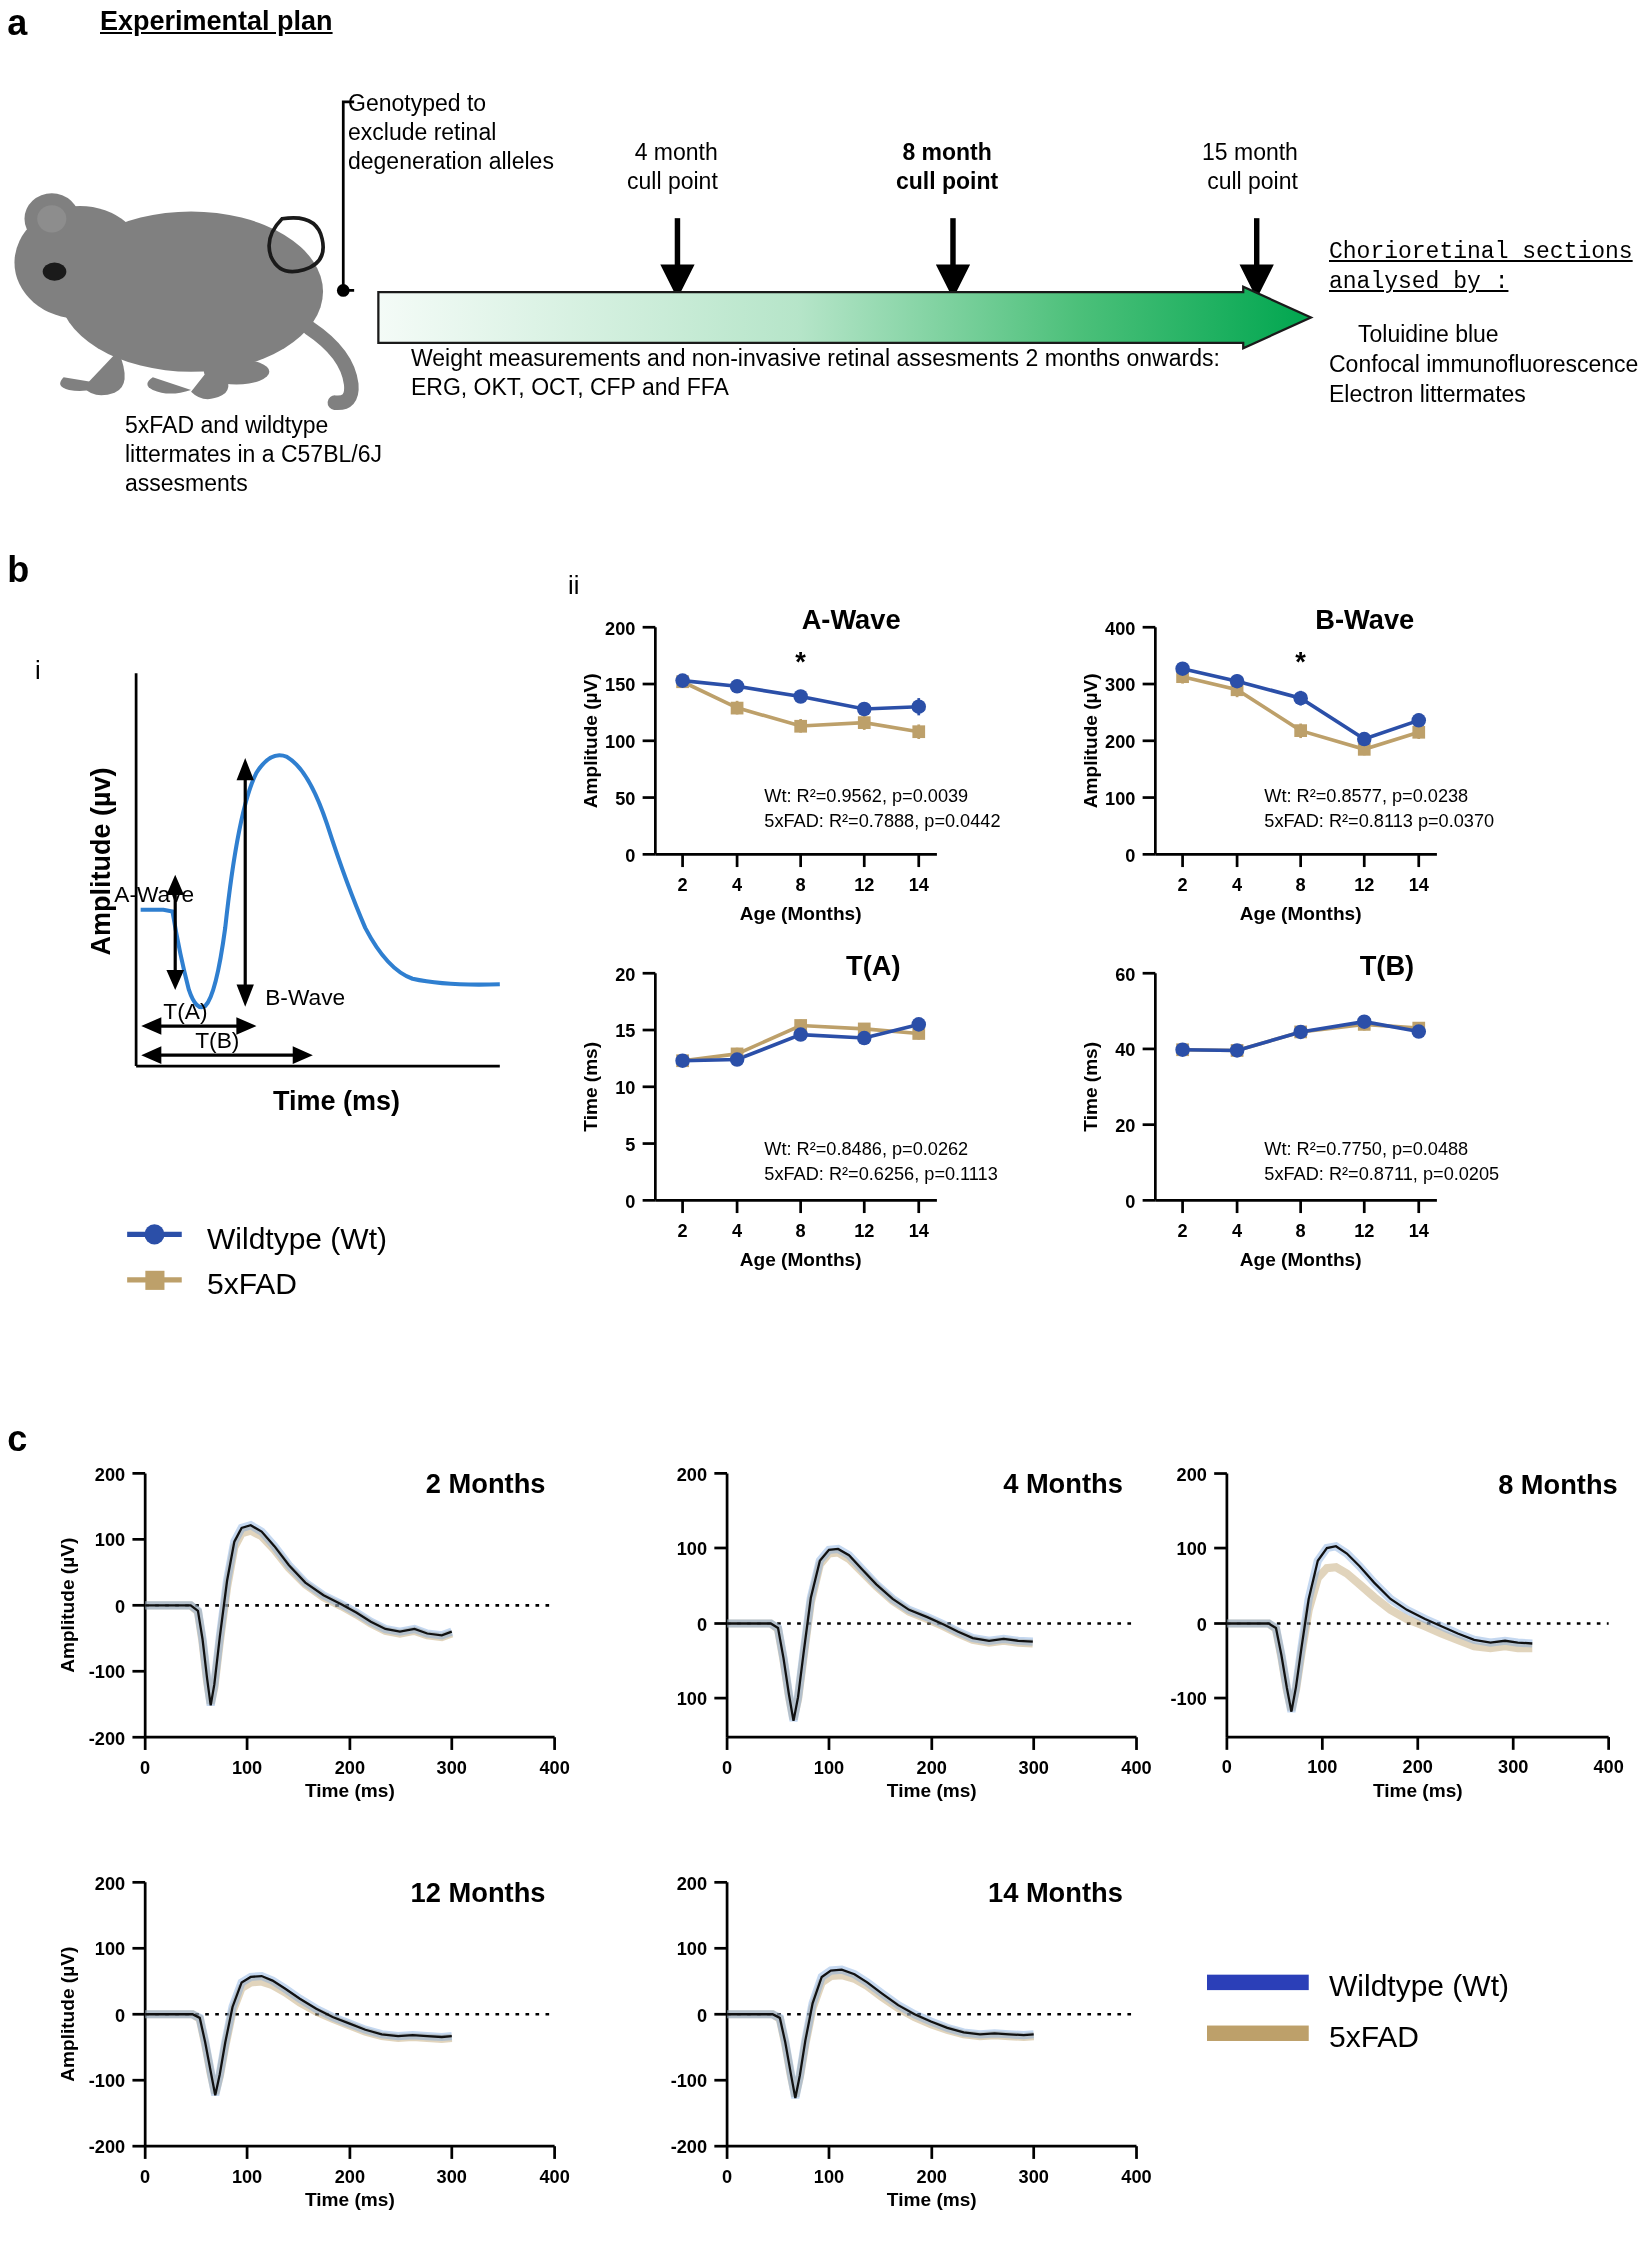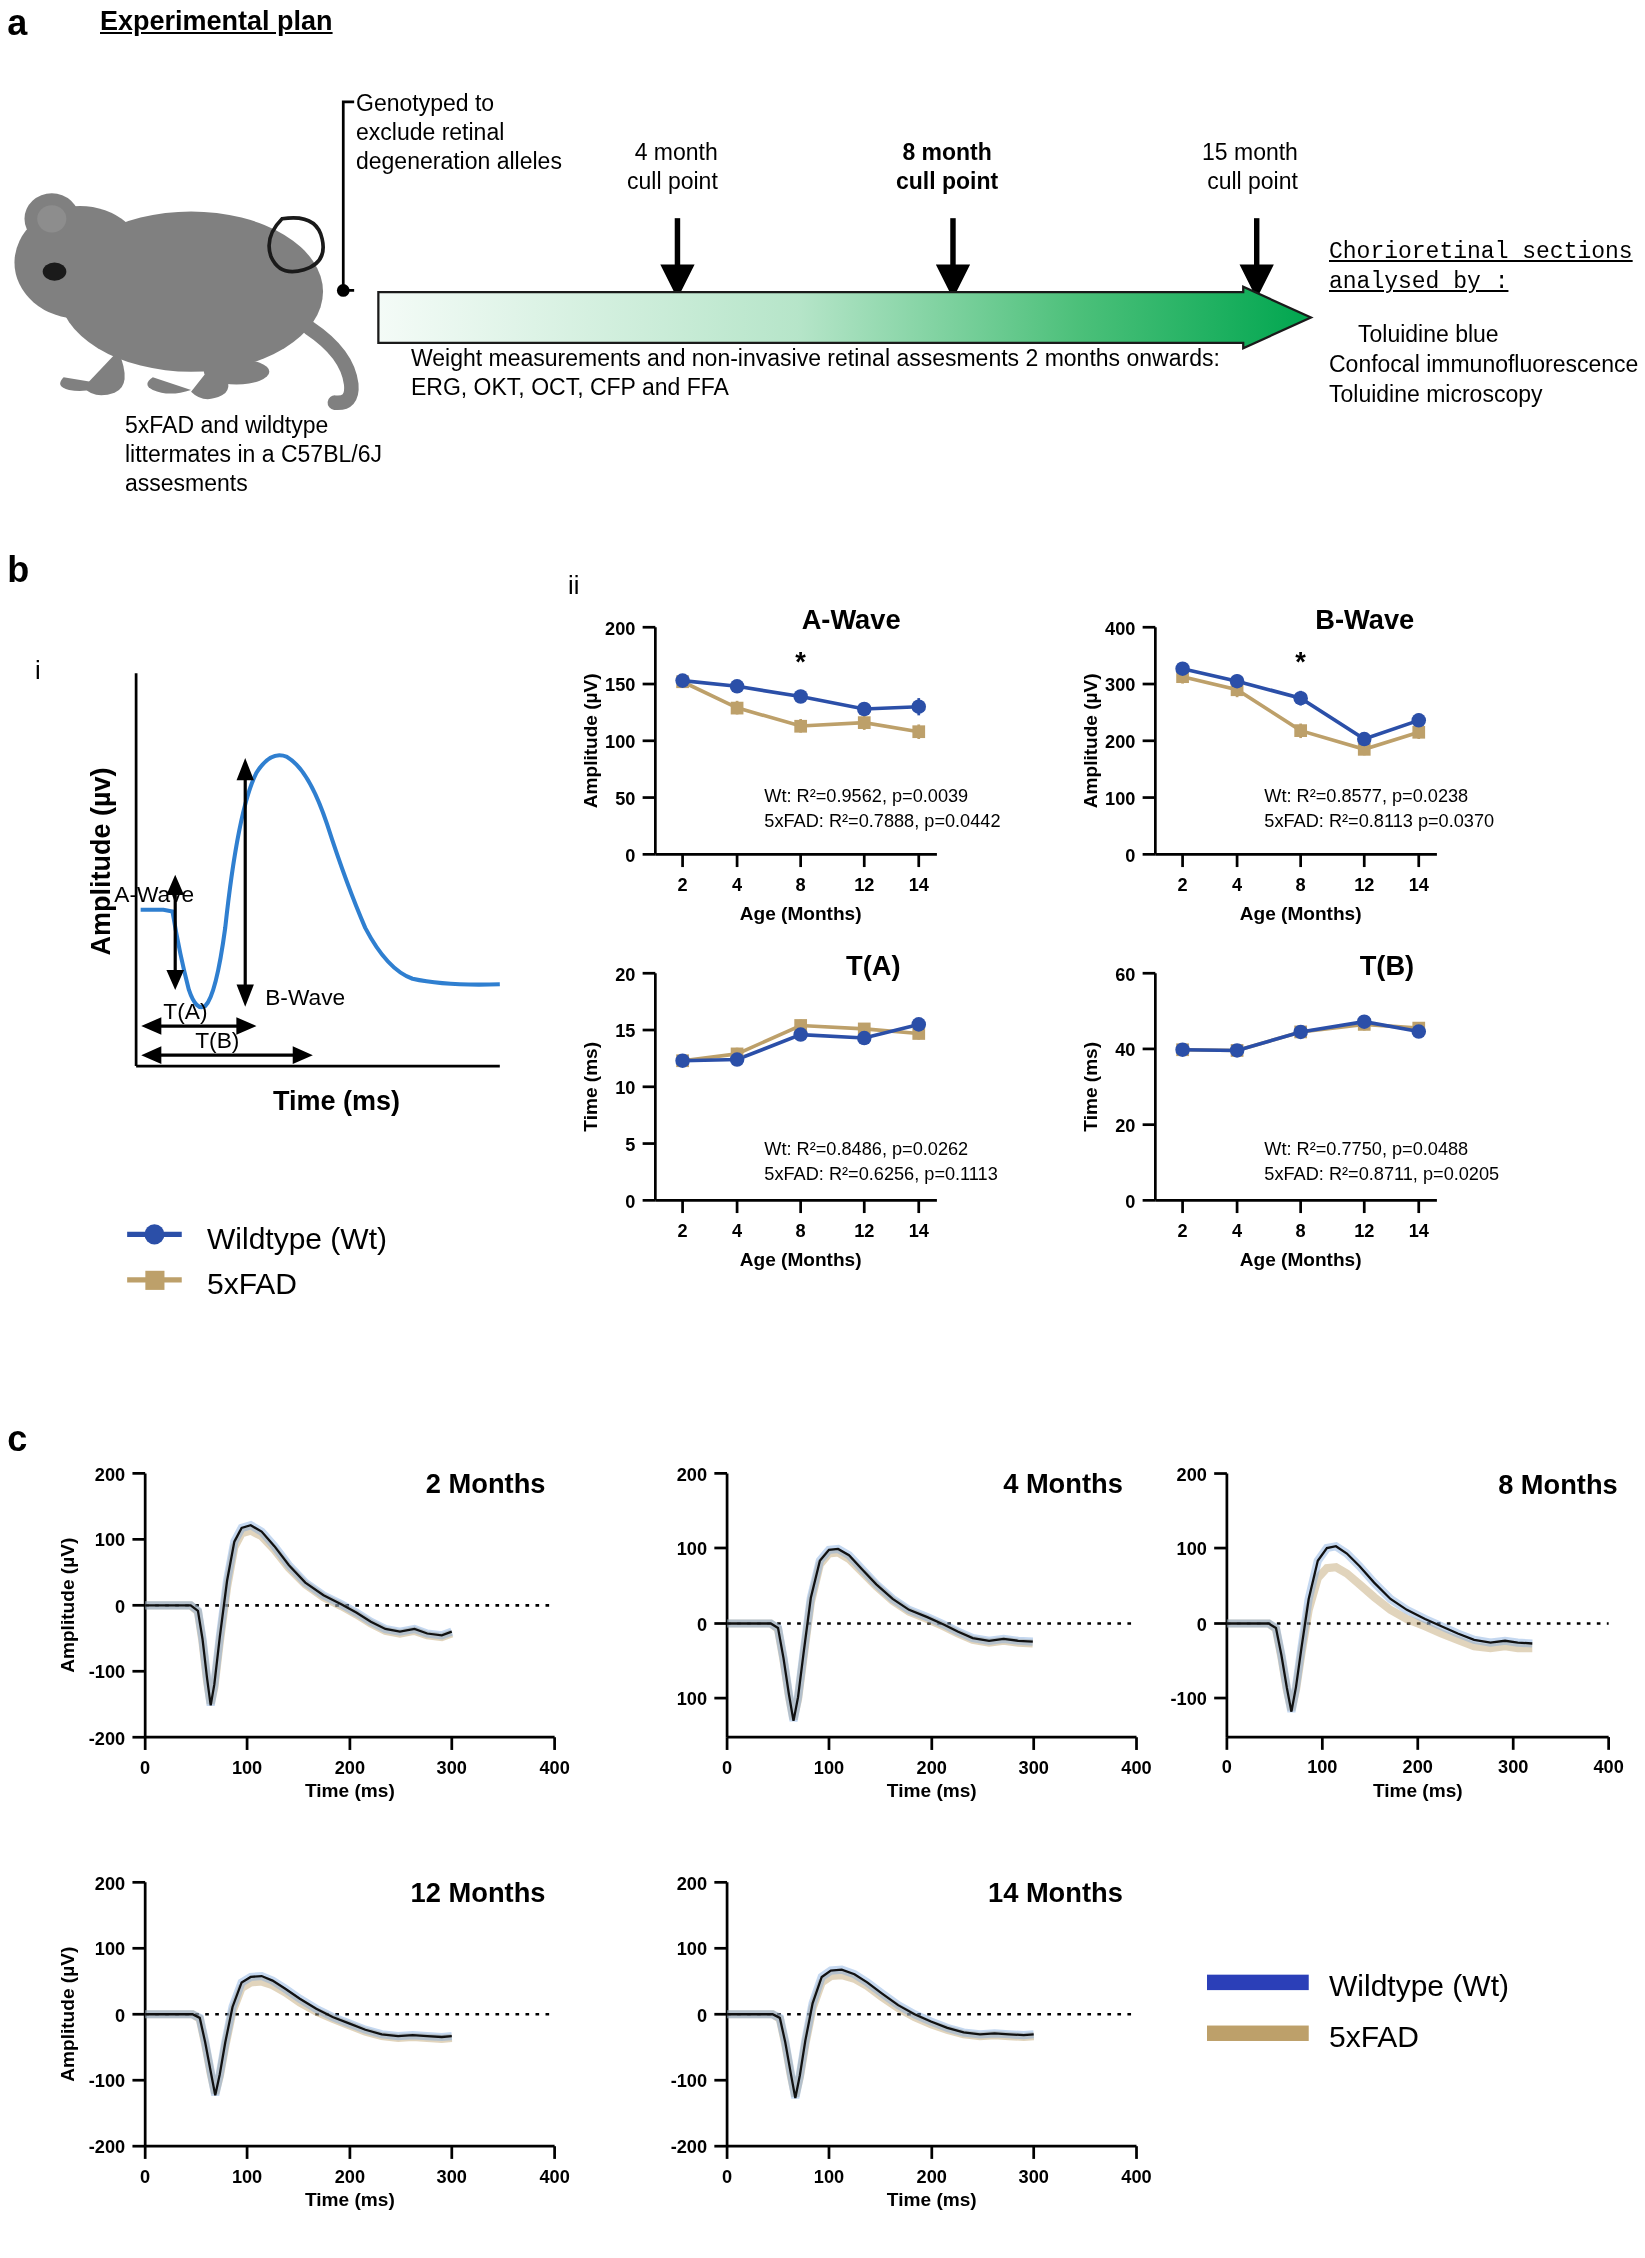--- a/index.html
+++ b/index.html
@@ -44,21 +44,21 @@
   <path d="M230 222 q20 34 4 42 q-20 10 -34 -4" fill="#808080"></path>
   <path d="M200 258 q-24 8 -42 0 q-12 -6 0 -14" fill="#808080"></path>
   <ellipse cx="250" cy="238" rx="36" ry="14" fill="#808080"></ellipse>
 </svg>
 </div>
 
 <div class="abs txt" style="left:125px;top:411px;white-space:pre-line;">5xFAD and wildtype
 littermates in a C57BL/6J
 assesments</div>
 
-<div class="abs txt" style="left:356px;top:89px;white-space:pre-line;">Genotyped to
+<div class="abs txt" style="left:348px;top:89px;white-space:pre-line;">Genotyped to
 exclude retinal
 degeneration alleles</div>
 <div class="abs" style="left:336px;top:100px;">
 <svg width="23.6" height="195" viewBox="0 0 26 215">
   <path d="M20 2 H8 V210 H20" fill="none" stroke="#000" stroke-width="3"></path>
   <circle cx="8" cy="210" r="7" fill="#000"></circle>
 </svg>
 </div>
 
 <div class="abs txt" style="left:627px;top:138px;text-align:right;white-space:pre-line;">4 month
@@ -95,21 +95,21 @@
 </svg>
 </div>
 
 <div class="abs txt" style="left:411px;top:344px;white-space:pre-line;">Weight measurements and non-invasive retinal assesments 2 months onwards:
 ERG, OKT, OCT, CFP and FFA</div>
 
 <div class="abs txt u" style="left:1329px;top:238px;white-space:pre-line;line-height:1.3;font-family:Liberation Mono, monospace;">Chorioretinal sections
 analysed by :</div>
 <div class="abs txt" style="left:1358px;top:320px;">Toluidine blue</div>
 <div class="abs txt" style="left:1329px;top:350px;">Confocal immunofluorescence</div>
-<div class="abs txt" style="left:1329px;top:380px;">Toluidine microscopy</div>
+<div class="abs txt" style="left:1329px;top:380px;">Electron littermates</div>
 
 <div class="panel-letter" style="left:7.3px;top:549px;">b</div>
 <div class="abs" style="left:35px;top:656px;font-size:25.5px;">i</div>
 <div class="abs" style="left:568px;top:571px;font-size:25.5px;">ii</div>
 
 <div class="abs" style="left:27px;top:655px;">
 <svg width="491" height="473" viewBox="0 0 540 520">
   <line class="axis-line" x1="120" y1="20" x2="120" y2="452"></line>
   <line class="axis-line" x1="120" y1="452" x2="520" y2="452"></line>
   <path d="M125 280 L150 280 L160 282 Q168 330 178 368 Q186 392 196 386 Q208 374 218 300 Q232 170 252 130 Q268 104 286 112 Q310 126 330 186 Q352 254 372 300 Q396 346 424 356 Q460 364 520 362" fill="none" stroke="#2f7fd0" stroke-width="4.5"></path>

